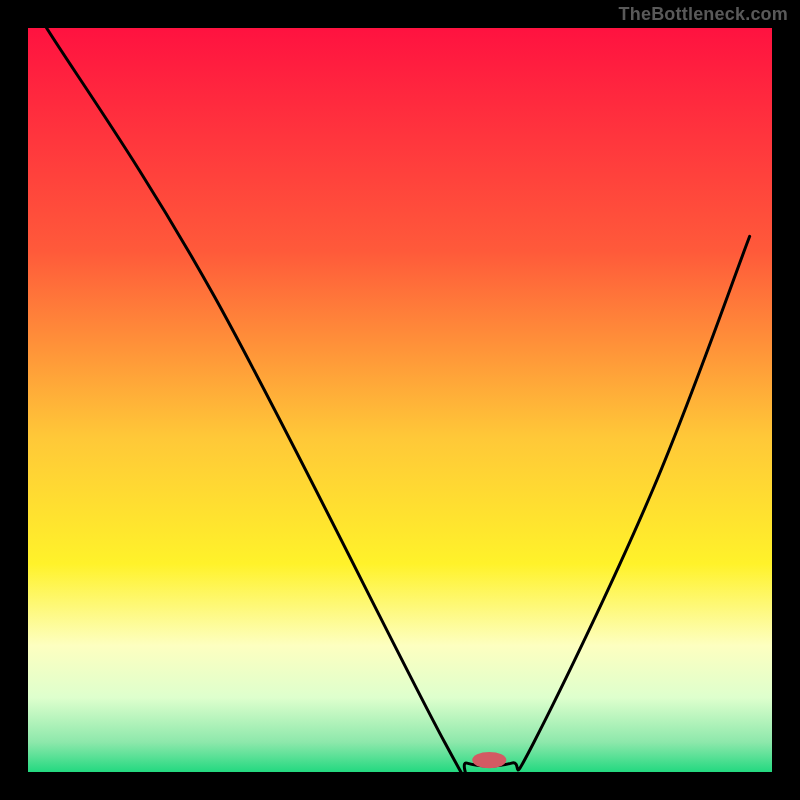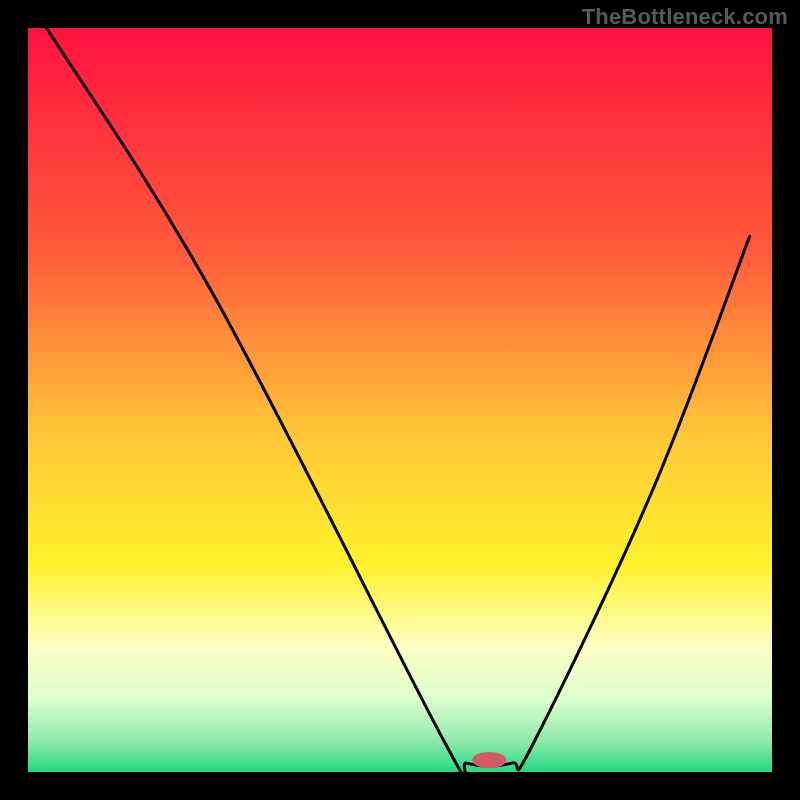--- a/index.html
+++ b/index.html
@@ -24,21 +24,21 @@
     top: 28px;
     width: 744px;
     height: 744px;
     overflow: hidden;
   }
   .watermark {
     position: absolute;
     top: 4px;
     right: 12px;
     font-family: Arial, Helvetica, sans-serif;
-    font-size: 22px;
+    font-size: 18px;
     font-weight: 600;
     color: #595959;
     letter-spacing: 0.2px;
   }
   svg { display: block; }
 </style>
 </head>
 <body>
 
 <div class="frame">

